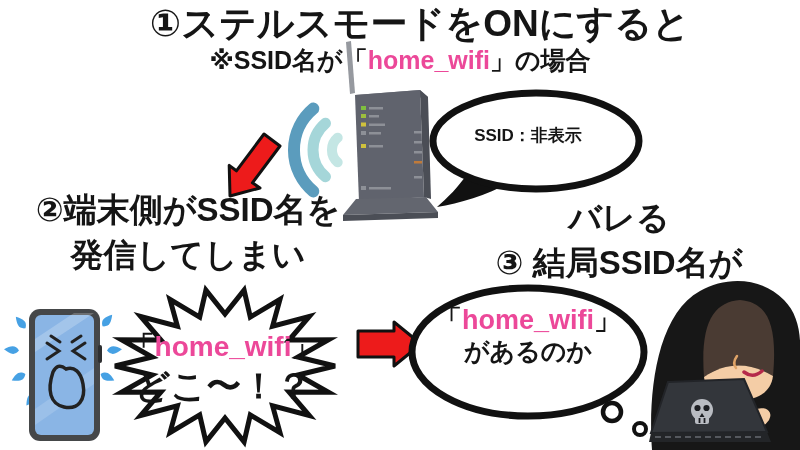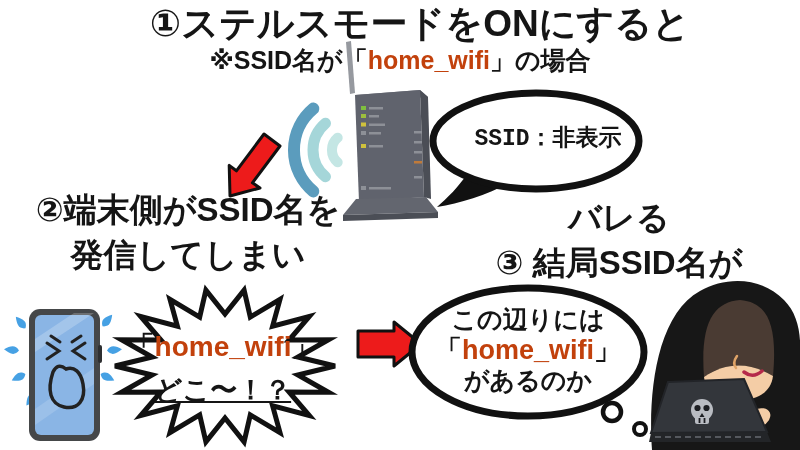--- a/index.html
+++ b/index.html
@@ -4,27 +4,27 @@
 <style>
   html,body{margin:0;padding:0;background:#ffffff;}
   .stage{
     position:relative;width:800px;height:450px;overflow:hidden;background:#ffffff;
     font-family:"Liberation Sans","DejaVu Sans",sans-serif;color:#151515;
   }
   .art{position:absolute;left:0;top:0;width:800px;height:450px;}
   .txt{position:absolute;font-weight:800;line-height:1.18;text-align:center;white-space:nowrap;}
   .title{left:0;top:2px;width:800px;font-size:37px;letter-spacing:0px;padding-left:20px;}
   .subtitle{left:0;top:46px;width:800px;font-size:25px;}
-  .red{color:#c2410c;}
-  .router-bubble-text{left:454px;top:126px;width:188px;font-size:23px;font-family:Liberation Mono, monospace;}
+  .red{color:#ec4899;}
+  .router-bubble-text{left:434px;top:126px;width:188px;font-size:17px;}
   .step2{left:8px;top:188px;width:360px;font-size:33px;line-height:1.36;}
   .step3{left:458px;top:196px;width:322px;font-size:33px;line-height:1.36;}
   .phone-bubble-text{left:116px;top:330px;width:214px;}
   .phone-bubble-text .l1{font-size:28px;}
-  .phone-bubble-text .l2{font-size:27px;margin-top:12px;text-decoration:underline;}
+  .phone-bubble-text .l2{font-size:35px;margin-top:2px;}
   .thought-text{left:416px;top:305px;width:224px;}
   .thought-text .l1{font-size:25px;}
   .thought-text .l2{font-size:27px;}
   .thought-text .l3{font-size:25px;}
 </style>
 </head>
 <body>
 
 <div class="stage">
 
@@ -164,18 +164,17 @@
     <div>バレる</div>
     <div>③ 結局SSID名が</div>
   </div>
 
   <div class="txt phone-bubble-text">
     <div class="l1"><span>「</span><span class="red">home_wifi</span><span>」</span></div>
     <div class="l2">どこ〜！？</div>
   </div>
 
   <div class="txt thought-text">
-    <div class="l1">この辺りには</div>
     <div class="l2"><span>「</span><span class="red">home_wifi</span><span>」</span></div>
     <div class="l3">があるのか</div>
   </div>
 
 </div>
 
 </body></html>

